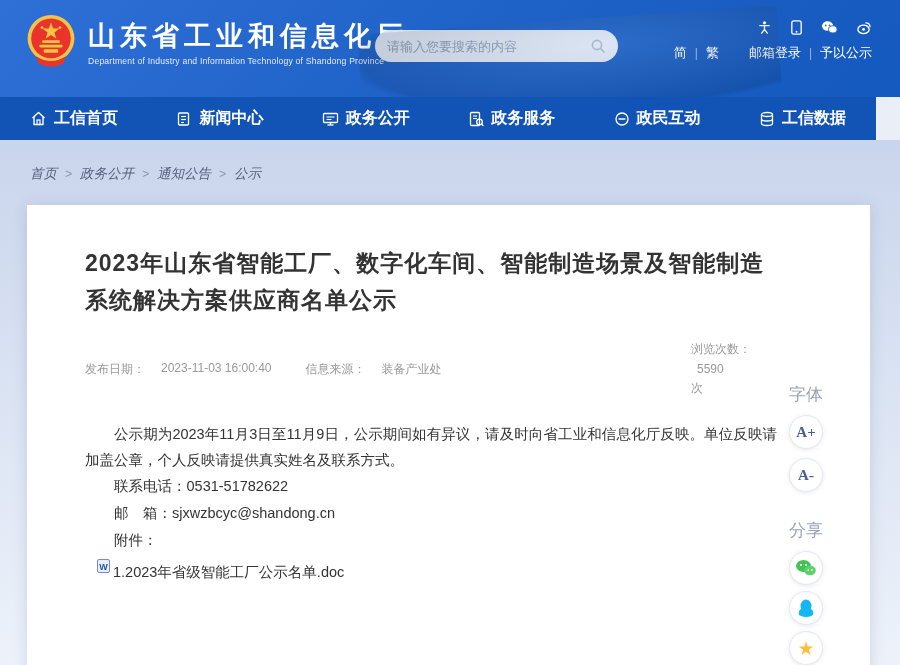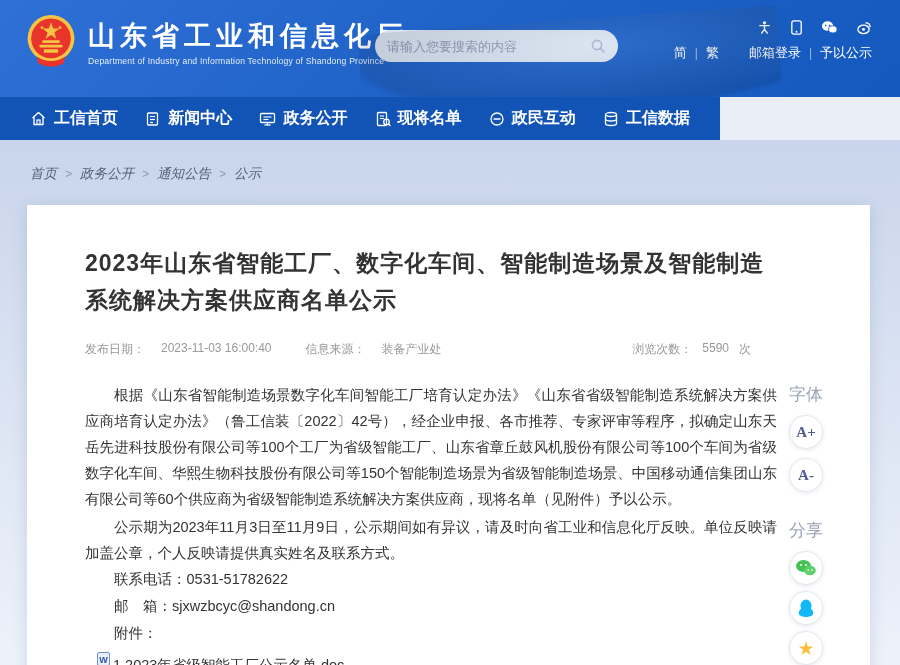--- a/index.html
+++ b/index.html
@@ -36,21 +36,21 @@
 
   .header-right { position:absolute; right:28px; top:20px; text-align:right; }
   .util-icons { display:flex; justify-content:flex-end; gap:18px; margin-bottom:9px; }
   .util-icons svg { display:block; }
   .quick-links { display:flex; align-items:center; gap:8px; color:#fff; font-size:13px; justify-content:flex-end; }
   .quick-links .sep { color:rgba(255,255,255,.55); font-size:12px; }
   .quick-links span[data-interactable="true"] { cursor:pointer; }
 
   
   .nav {
-    position:absolute; left:0; top:97px; width:720px; height:43px;
+    position:absolute; left:0; top:97px; width:876px; height:43px;
     background:#1254b6; display:flex; align-items:center; justify-content:space-between;
     padding:0 30px;
   }
   .nav-item { display:flex; align-items:center; gap:7px; color:#fff; font-size:16px; font-weight:600; cursor:pointer; white-space:nowrap; }
   .nav-item svg { display:block; }
 
   
   .main-bg {
     position:absolute; left:0; top:140px; width:900px; height:525px;
     background:linear-gradient(180deg,#c9d5ec 0%,#d8e1f2 40%,#edf2fa 100%);
@@ -64,21 +64,21 @@
     position:absolute; left:27px; top:205px; width:843px; height:500px;
     background:#ffffff; box-shadow:0 2px 14px rgba(70,90,140,.18);
   }
   .article { position:absolute; left:58px; top:40px; width:692px; }
   .doc-title {
     font-size:23px; font-weight:bold; color:#333; text-align:left; line-height:37px; letter-spacing:1px;
   }
   .meta-row { display:flex; align-items:center; margin-top:22px; font-size:12px; color:#999; }
   .meta-item { display:flex;gap:16px; }
   .meta-src { margin-left:34px; }
-  .meta-views { margin-left:auto; margin-right:26px; display:flex; gap:4px; }
+  .meta-views { margin-left:auto; margin-right:26px; display:flex; gap:4px;flex-direction:column; }
   .meta-views .views-num { margin:0 6px; }
 
   .body-text { margin-top:24px; font-size:14.5px; color:#333; line-height:26px; text-align:justify; }
   .body-text p { text-indent:2em; }
   .body-text p + p { margin-top:2px; }
   .info-line { font-size:14.5px; color:#333; line-height:27px; padding-left:2em; }
   .attach-row { display:flex; align-items:flex-start; margin-top:9px; cursor:pointer; }
   .attach-row svg { margin-right:3px; transform:translateY(-4px); }
   .attach-label { font-size:14.5px; color:#333; line-height:18px; }
 
@@ -187,21 +187,21 @@
     <span data-interactable="false">政务公开</span>
   </div>
   <div class="nav-item" data-interactable="true">
     <svg data-interactable="false" width="16" height="16" viewBox="0 0 16 16">
       <rect x="2.5" y="1.5" width="9" height="13" rx="1" fill="none" stroke="#fff" stroke-width="1.3"></rect>
       <line x1="5" y1="5" x2="9" y2="5" stroke="#fff" stroke-width="1.1"></line>
       <line x1="5" y1="7.5" x2="9" y2="7.5" stroke="#fff" stroke-width="1.1"></line>
       <circle cx="11.5" cy="11" r="2.8" fill="none" stroke="#fff" stroke-width="1.3"></circle>
       <line x1="13.5" y1="13" x2="15" y2="14.5" stroke="#fff" stroke-width="1.3" stroke-linecap="round"></line>
     </svg>
-    <span data-interactable="false">现将名单</span>
+    <span data-interactable="false">政务服务</span>
   </div>
   <div class="nav-item" data-interactable="true">
     <svg data-interactable="false" width="16" height="16" viewBox="0 0 16 16">
       <circle cx="8" cy="8" r="6" fill="none" stroke="#fff" stroke-width="1.3"></circle>
       <line x1="5" y1="8" x2="11" y2="8" stroke="#fff" stroke-width="1.3" stroke-linecap="round"></line>
     </svg>
     <span data-interactable="false">政民互动</span>
   </div>
   <div class="nav-item" data-interactable="true">
     <svg data-interactable="false" width="16" height="16" viewBox="0 0 16 16">
@@ -239,21 +239,20 @@
         <span data-interactable="false">装备产业处</span>
       </div>
       <div class="meta-views">
         <span data-interactable="false">浏览次数：</span>
         <span class="views-num" data-interactable="false">5590</span>
         <span data-interactable="false">次</span>
       </div>
     </div>
 
     <div class="body-text" data-interactable="false">
-      <p data-interactable="false">根据《山东省智能制造场景数字化车间智能工厂培育认定办法》《山东省省级智能制造系统解决方案供应商培育认定办法》（鲁工信装〔2022〕42号），经企业申报、各市推荐、专家评审等程序，拟确定山东天岳先进科技股份有限公司等100个工厂为省级智能工厂、山东省章丘鼓风机股份有限公司等100个车间为省级数字化车间、华熙生物科技股份有限公司等150个智能制造场景为省级智能制造场景、中国移动通信集团山东有限公司等60个供应商为省级智能制造系统解决方案供应商，现将名单（见附件）予以公示。</p>
       <p data-interactable="false">公示期为2023年11月3日至11月9日，公示期间如有异议，请及时向省工业和信息化厅反映。单位反映请加盖公章，个人反映请提供真实姓名及联系方式。</p>
     </div>
 
     <div class="info-line" data-interactable="false">
       <span data-interactable="false">联系电话：</span><span data-interactable="false">0531-51782622</span>
     </div>
     <div class="info-line" data-interactable="false">
       <span data-interactable="false">邮　箱：</span><span data-interactable="true">sjxwzbcyc@shandong.cn</span>
     </div>
     <div class="info-line" data-interactable="false">附件：</div>

